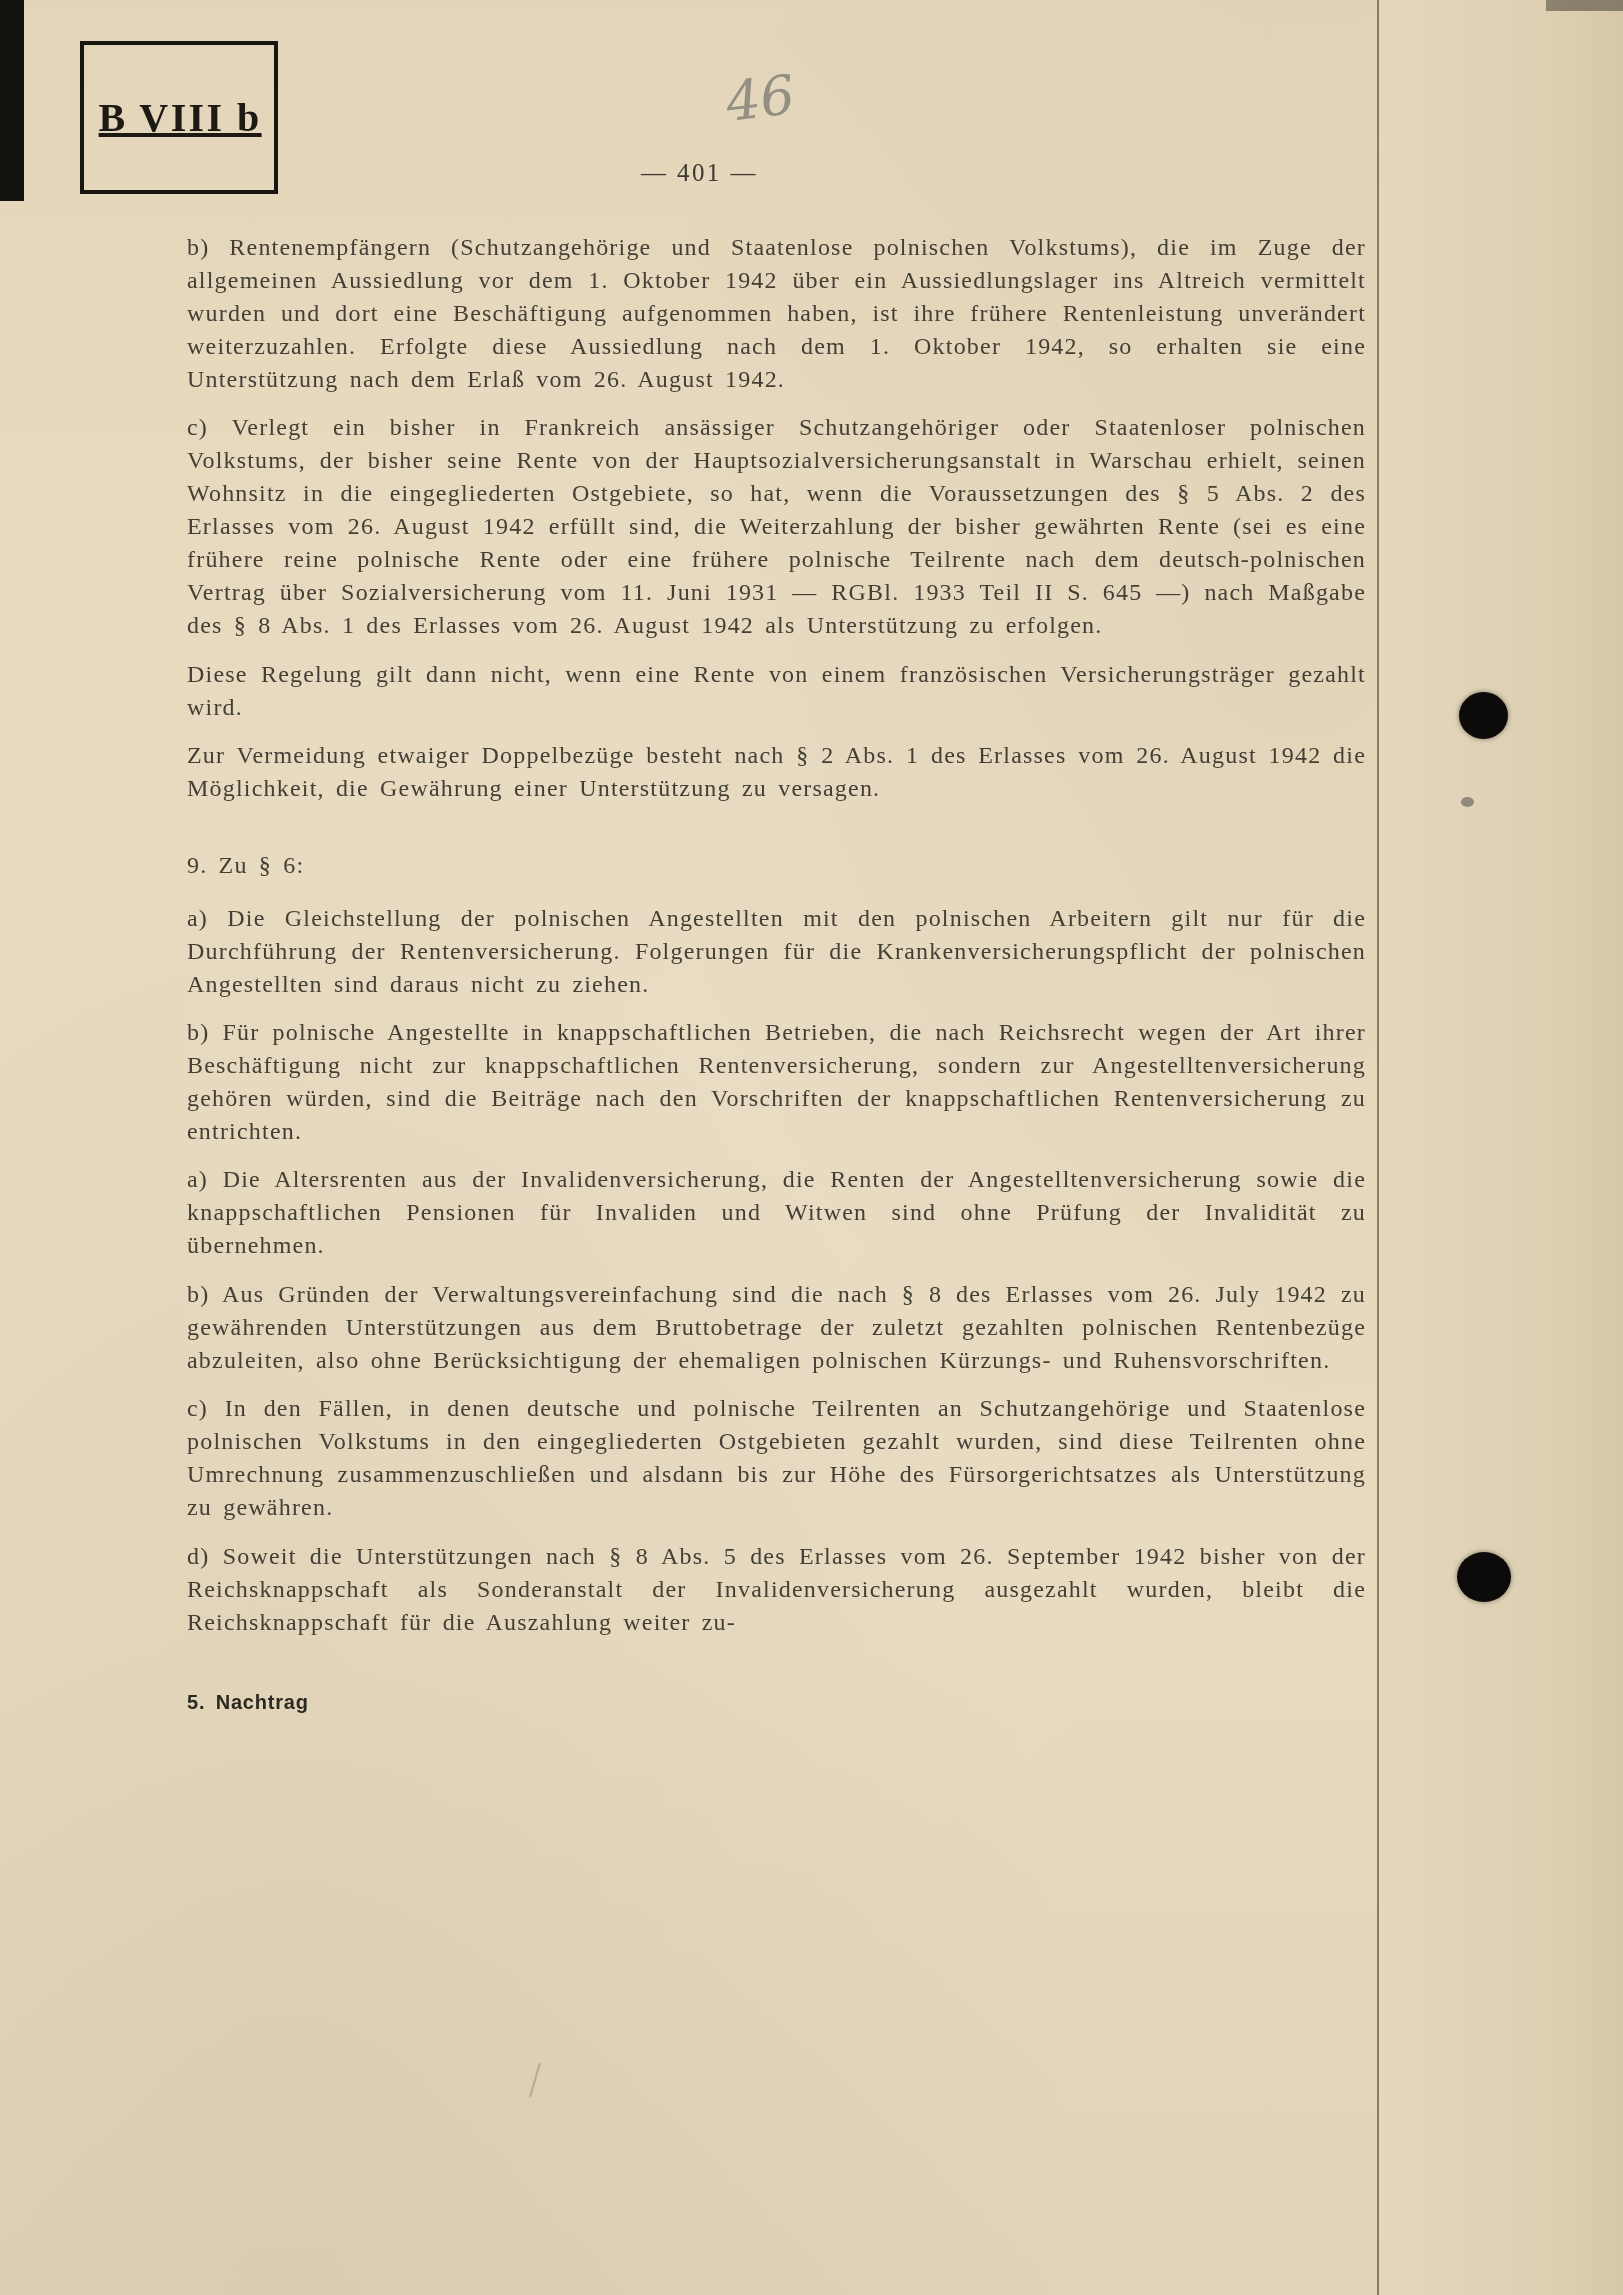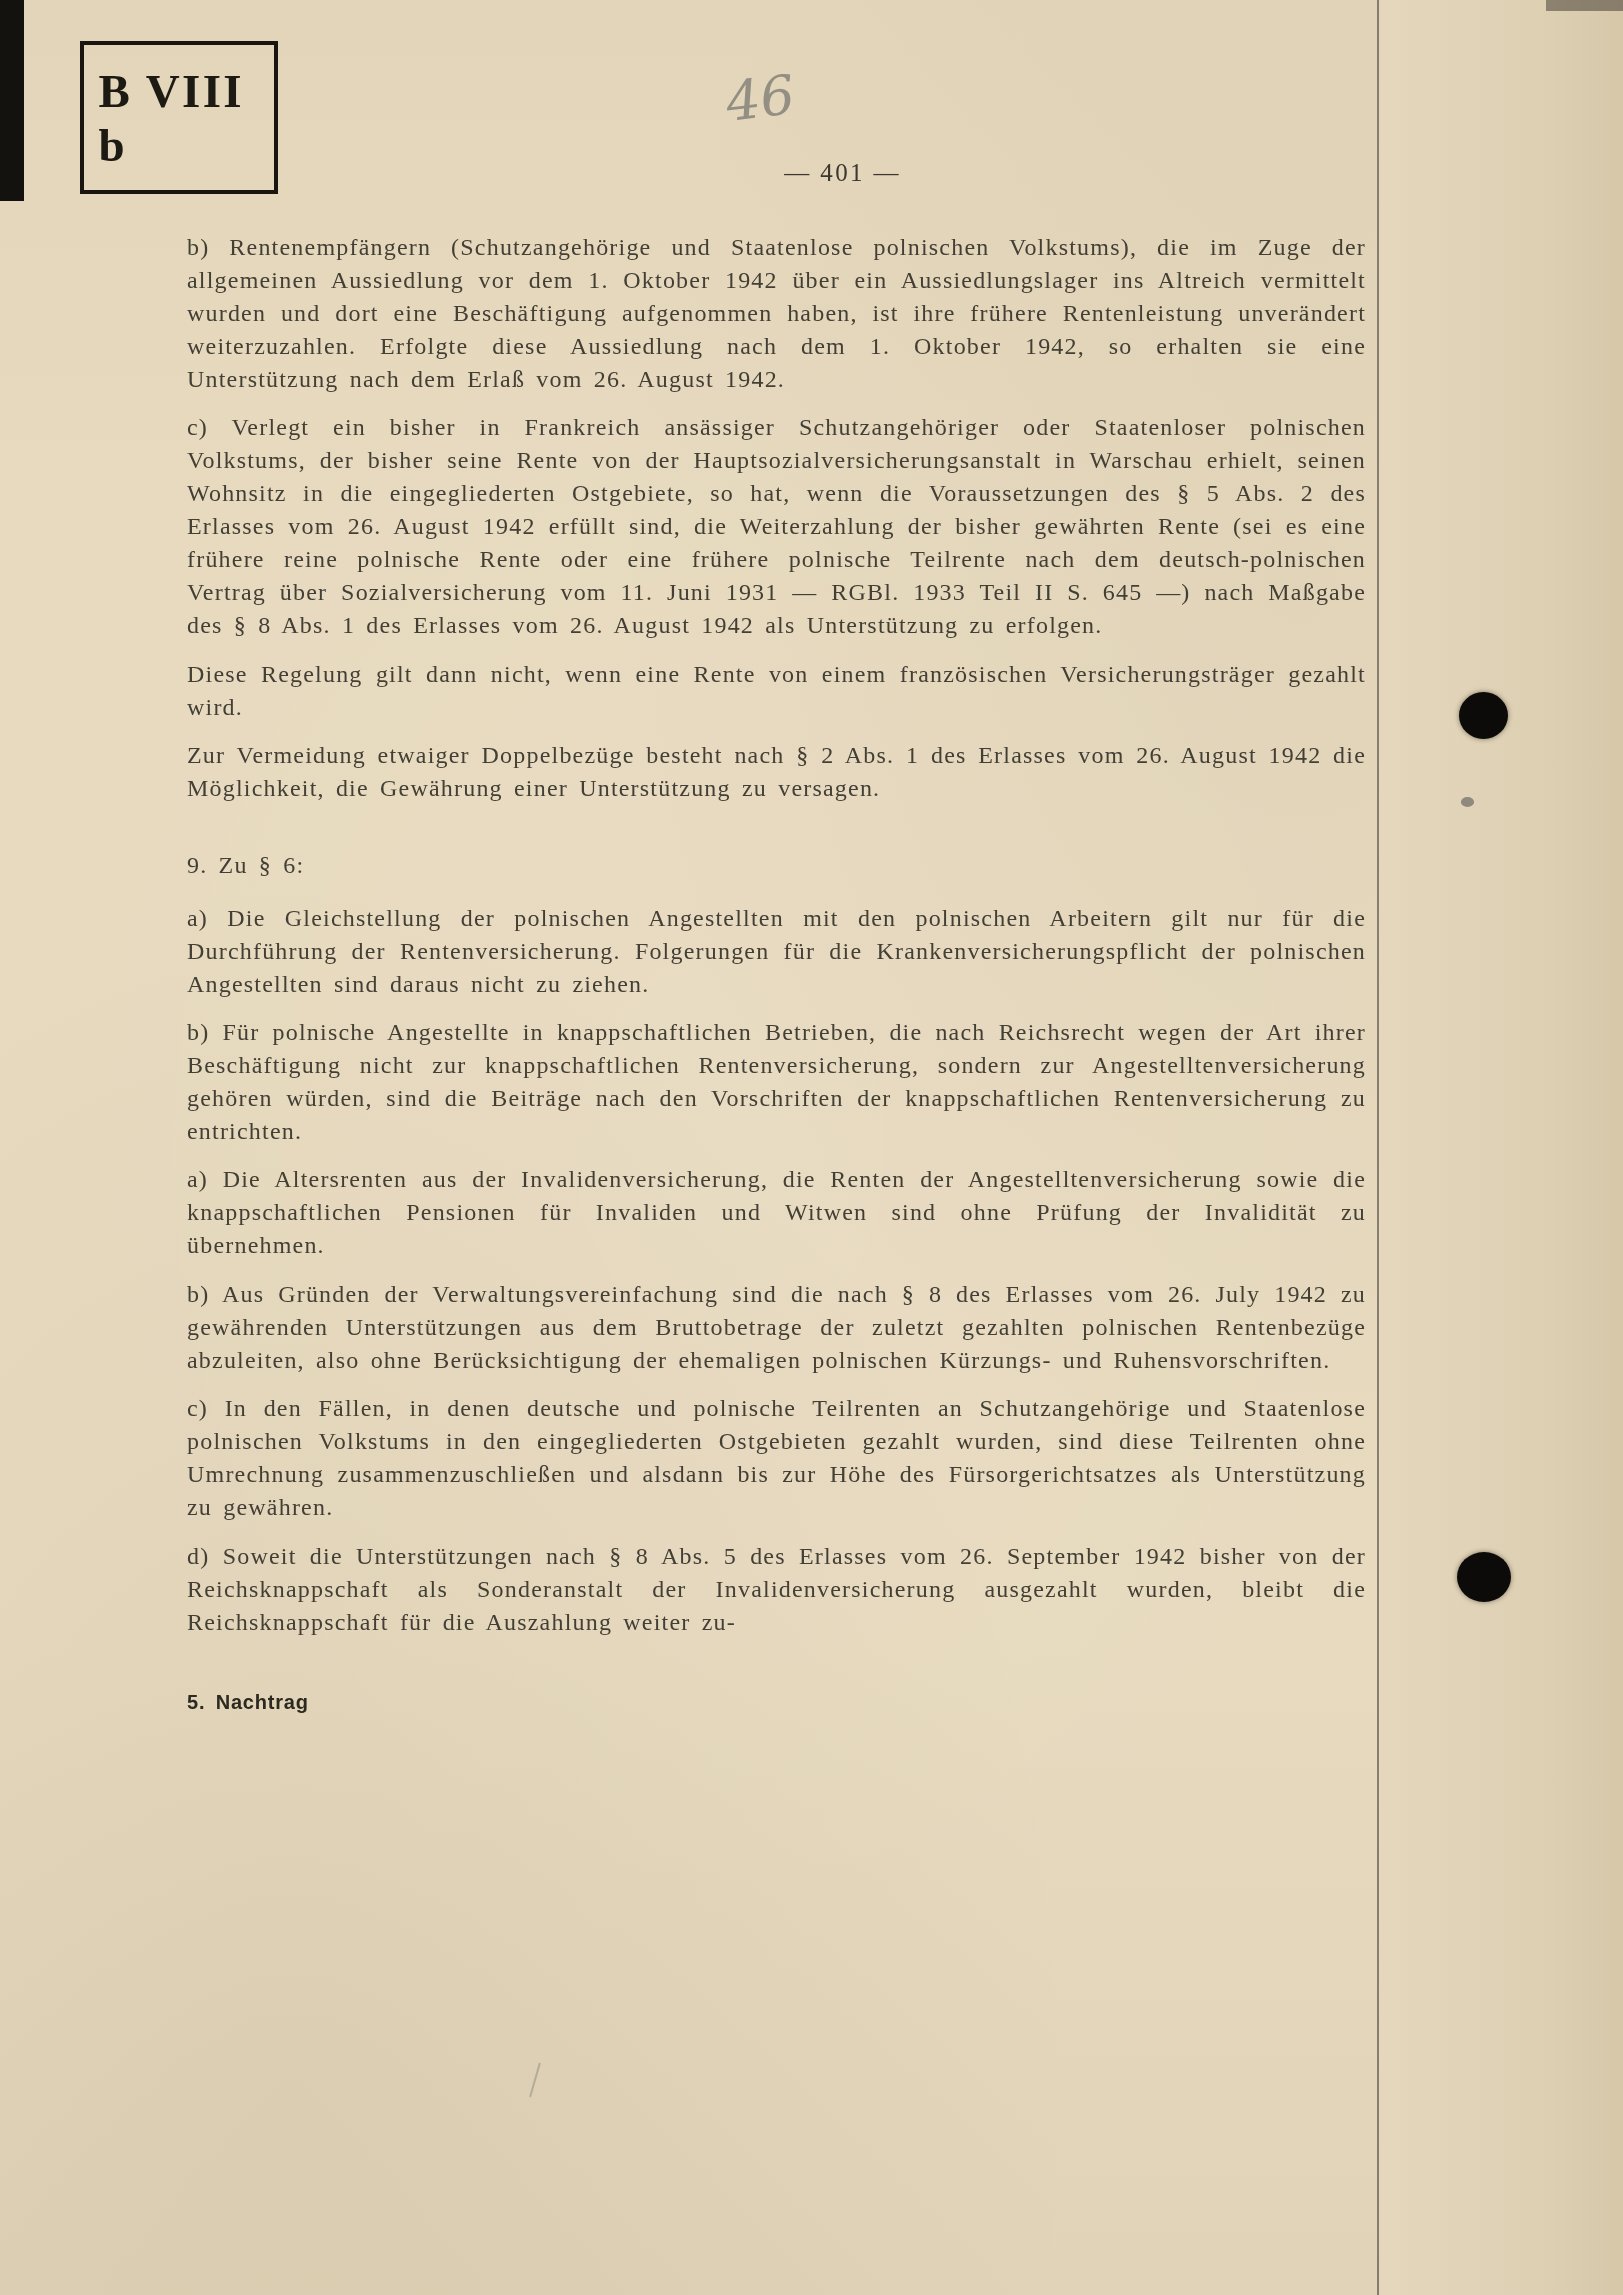--- a/index.html
+++ b/index.html
@@ -28,34 +28,35 @@
     position:absolute;left:0;top:0;width:24px;height:201px;
     background:#14120e;
   }
   .class-box{
     position:absolute;left:80px;top:41px;width:198px;height:153px;
     border:4px solid #191611;
     display:flex;align-items:center;
     padding-left:14.6px;box-sizing:border-box;
   }
   .class-box .label{
-    font-size:47px;font-weight:bold;color:var(--ink-dark);
+    font-size:40px;font-weight:bold;color:var(--ink-dark);
     letter-spacing:2.4px;
+    text-decoration:underline;
   }
   .handwritten{
     position:absolute;left:726px;top:67px;
     font-family:"DejaVu Serif", serif;
     font-style:italic;
     font-size:54px;color:var(--pencil);
     transform:rotate(-7deg);
     opacity:.9;
   }
   .page-number{
     position:absolute;left:641px;top:159px;width:260px;
-    text-align:right;
+    text-align:left;
     font-size:25px;color:#3c382f;letter-spacing:2.4px;
   }
   .body-text{
     position:absolute;left:187px;top:231px;width:1179px;
     color:var(--ink);
     font-size:24px;line-height:33px;
     letter-spacing:1.2px;word-spacing:4px;
     text-align:justify;
     hyphens:auto;
   }

